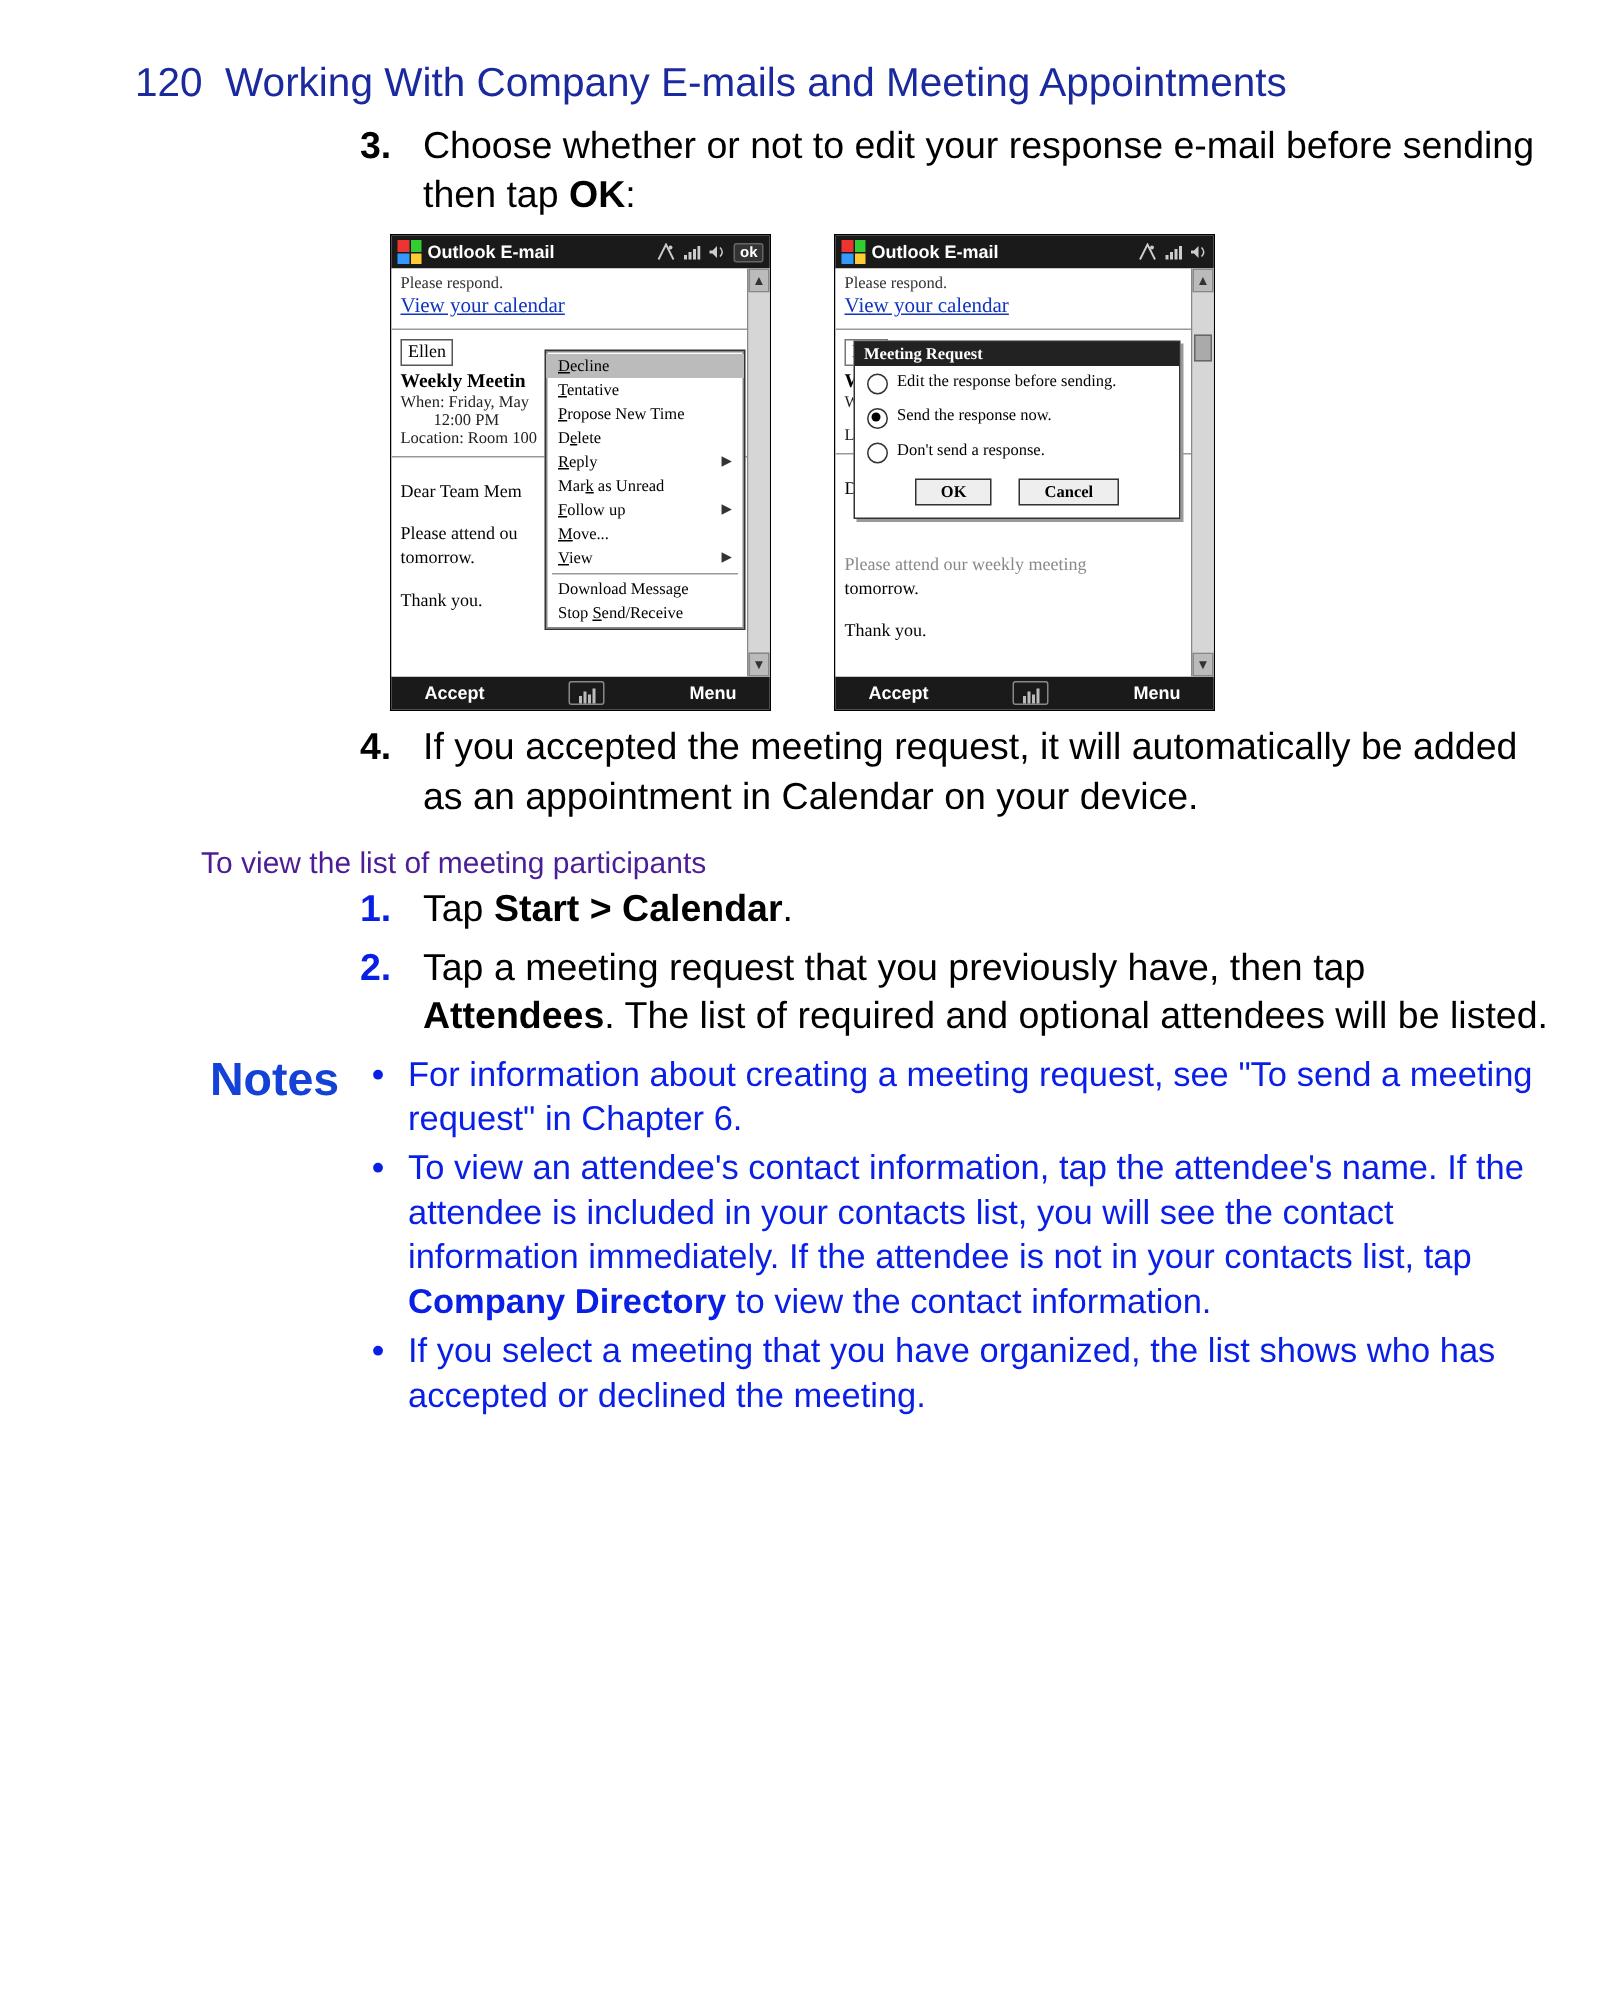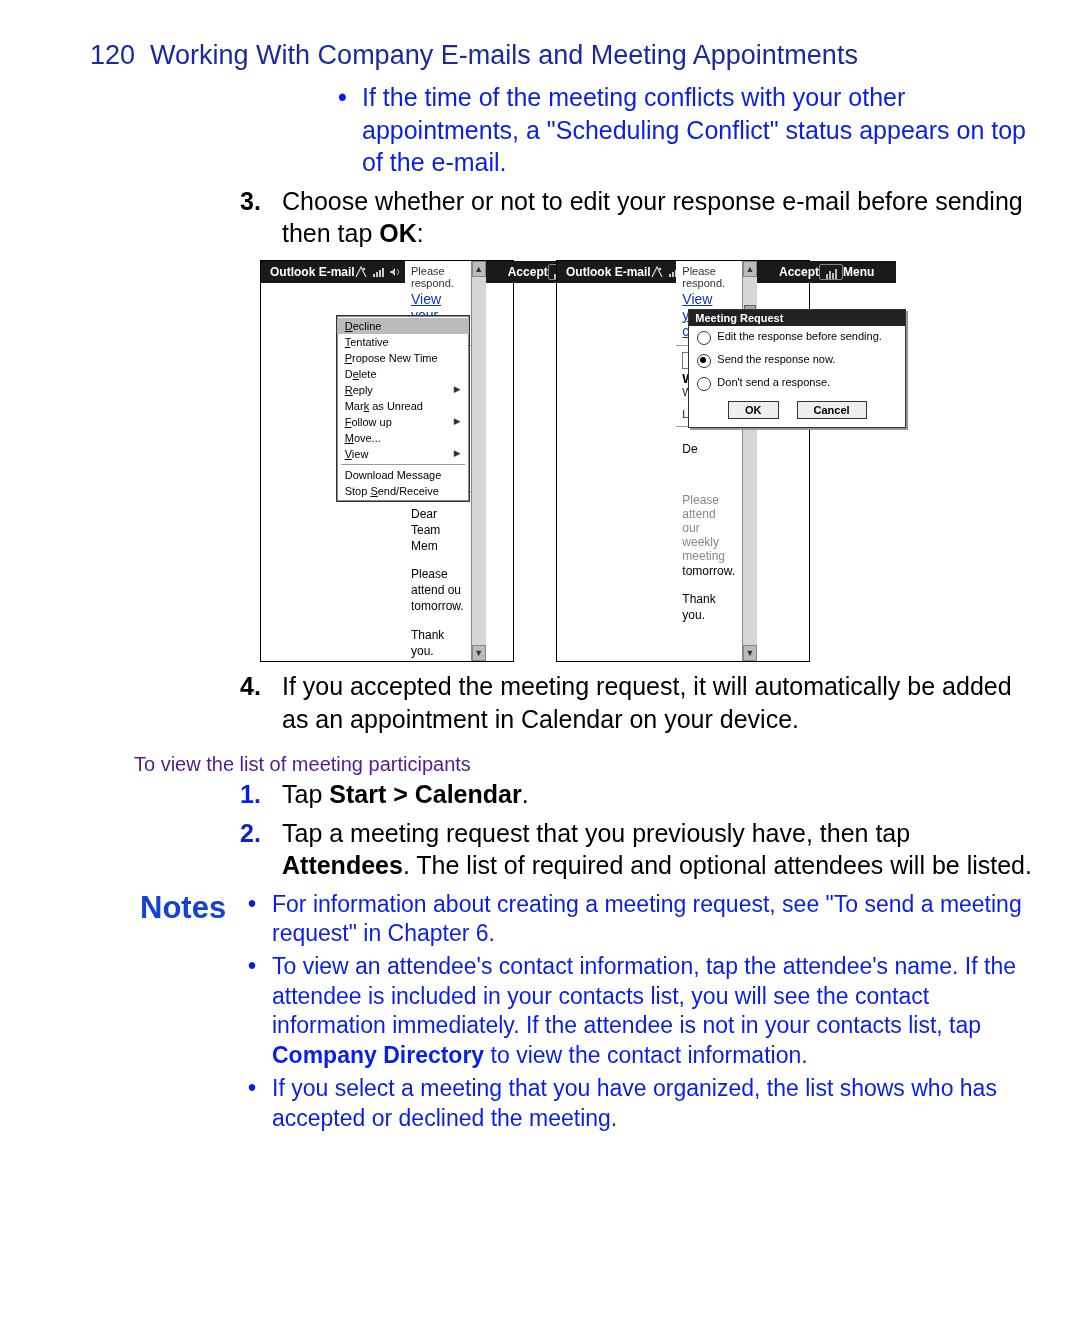--- a/index.html
+++ b/index.html
@@ -90,20 +90,21 @@
     margin: 10px 0 8px 20px;
   }
   .device {
     width: 252px;
     border: 1.5px solid #000;
     background: #fff;
     font-family: Tahoma, Arial, sans-serif;
     font-size: 12px;
     color: #000;
     display: flex;
+    flex-direction: column;
   }
   .titlebar, .softkeys {
     height: 22px;
     background: #1a1a1a;
     color: #fff;
     display: flex;
     align-items: center;
     font-size: 12px;
   }
   .titlebar .winflag {
@@ -134,20 +135,21 @@
   .softkeys .skcenter span:nth-child(2){height:8px;}
   .softkeys .skcenter span:nth-child(3){height:6px;}
   .softkeys .skcenter span:nth-child(4){height:10px;}
 
   .client {
     position: relative;
     flex: 1;
     display: flex;
     background: #fff;
     min-height: 272px;
+    font-family: Liberation Serif, serif;
   }
   .content {
     flex: 1;
     padding: 4px 6px 2px 6px;
     overflow: hidden;
   }
   .scrollbar {
     width: 14px;
     border-left: 1px solid #888;
     background: #d8d8d8;
@@ -214,25 +216,20 @@
     color:#888; font-size:12px;
   }
 </style>
 </head>
 <body>
 
 <div class="page">
 
   <div class="header"><span>120</span>  <span>Working With Company E-mails and Meeting Appointments</span></div>
 
-  <div class="indent-bullet-first">
-    <ul class="bullets body-text blue">
-      <li><span>If the time of the meeting conflicts with your other appointments, a "Scheduling Conflict" status appears on top of the e-mail.</span></li>
-    </ul>
-  </div>
 
   <div class="indent-main body-text" style="margin-top:6px">
     <ol class="num">
       <li>
         <span class="marker">3.</span>
         <span>Choose whether or not to edit your response e-mail before sending then tap </span><span class="bold">OK</span><span>:</span>
       </li>
     </ol>
   </div>
 

